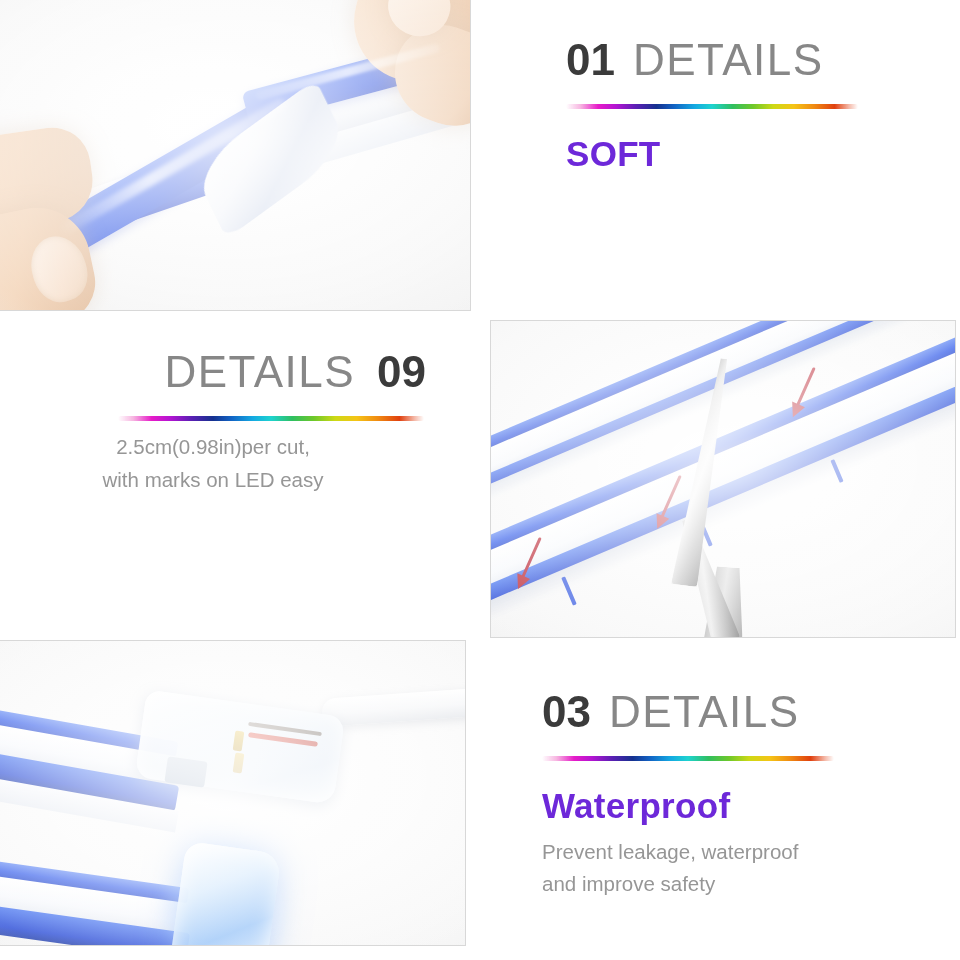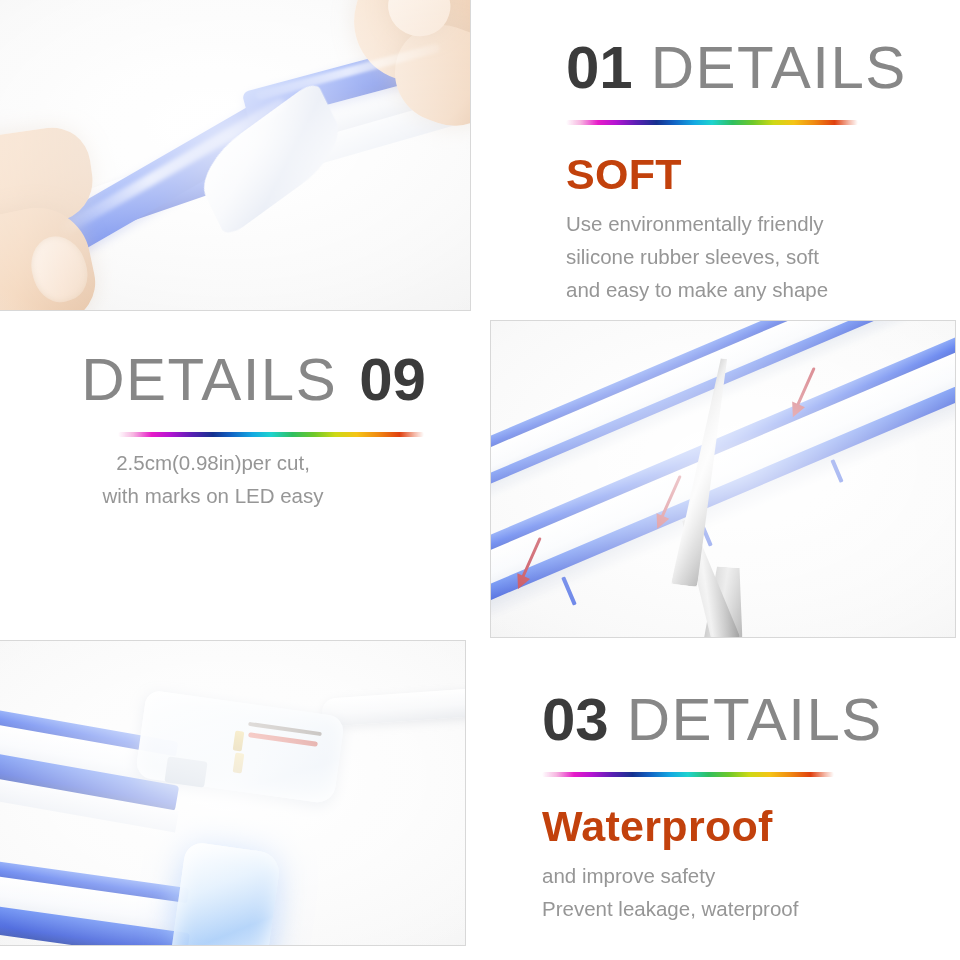--- a/index.html
+++ b/index.html
@@ -25,21 +25,21 @@
     background:
       radial-gradient(130% 120% at 50% 45%, rgba(255,255,255,0.85) 0%, rgba(255,255,255,0.25) 55%, rgba(224,224,224,0.55) 100%);
     pointer-events:none;
     z-index:30;
   }
 
   
   .text-panel { position:absolute; }
   .kicker {
     display:flex; align-items:baseline;
-    font-size:60px; line-height:1.0;
+    font-size:44px; line-height:1.0;
     white-space:nowrap;
   }
   .kicker .num {
     font-weight:bold; color:#3b3b3b; letter-spacing:0px;
   }
   .kicker .word {
     color:#878787; font-weight:300; letter-spacing:1.5px;
   }
   .kicker.left .num { margin-right:18px; }
   .kicker.right .word { margin-right:22px; }
@@ -61,22 +61,22 @@
       #6ec82a 64%,
       #cdd915 71%,
       #f5c416 78%,
       #f08a12 85%,
       #e0400f 92%,
       rgba(224,60,15,0.35) 97%,
       rgba(255,255,255,0) 100%);
     filter:blur(0.35px);
   }
   .headline {
-    font-weight:bold; color:#c2410c;
-    font-size:43px; line-height:1.1;
+    font-weight:bold; color:#6d28d9;
+    font-size:35px; line-height:1.1;
     letter-spacing:0.3px; white-space:nowrap;
   }
   .body-copy {
     color:#969696; font-size:20.5px; line-height:1.6;
     font-weight:400;
   }
   .body-copy div { white-space:nowrap; }
 
   
   #panel-soft-photo { left:0px; top:0px; width:471px; height:311px; border-left:none; border-top:none; }
@@ -445,25 +445,20 @@
     <div class="vignette"></div>
   </div>
 
   <div class="text-panel" id="panel-soft-text" style="left:566px; top:38px; width:380px; height:250px;">
     <div class="kicker left">
       <span class="num">01</span>
       <span class="word">DETAILS</span>
     </div>
     <div class="rainbow" style="width:292px; margin-top:22px;"></div>
     <div class="headline" style="margin-top:26px;">SOFT</div>
-    <div class="body-copy" style="margin-top:10px;">
-      <div>Use environmentally friendly</div>
-      <div>silicone rubber sleeves, soft</div>
-      <div>and easy to make any shape</div>
-    </div>
   </div>
 
   <div class="text-panel" id="panel-cuttable-text">
     <div class="kicker right">
       <span class="word">DETAILS</span>
       <span class="num">09</span>
     </div>
     <div class="rainbow" style="width:306px; margin-top:22px;"></div>
     <div class="body-copy" style="margin-top:10px;text-align:center;">
       <div>2.5cm(0.98in)per cut,</div>
@@ -535,18 +530,18 @@
   </div>
 
   <div class="text-panel" id="panel-waterproof-text">
     <div class="kicker left">
       <span class="num">03</span>
       <span class="word">DETAILS</span>
     </div>
     <div class="rainbow" style="width:292px; margin-top:22px;"></div>
     <div class="headline" style="margin-top:26px;">Waterproof</div>
     <div class="body-copy" style="margin-top:10px;">
+      <div>Prevent leakage, waterproof</div>
       <div>and improve safety</div>
-      <div>Prevent leakage, waterproof</div>
     </div>
   </div>
 
 </div>
 
 </body></html>

